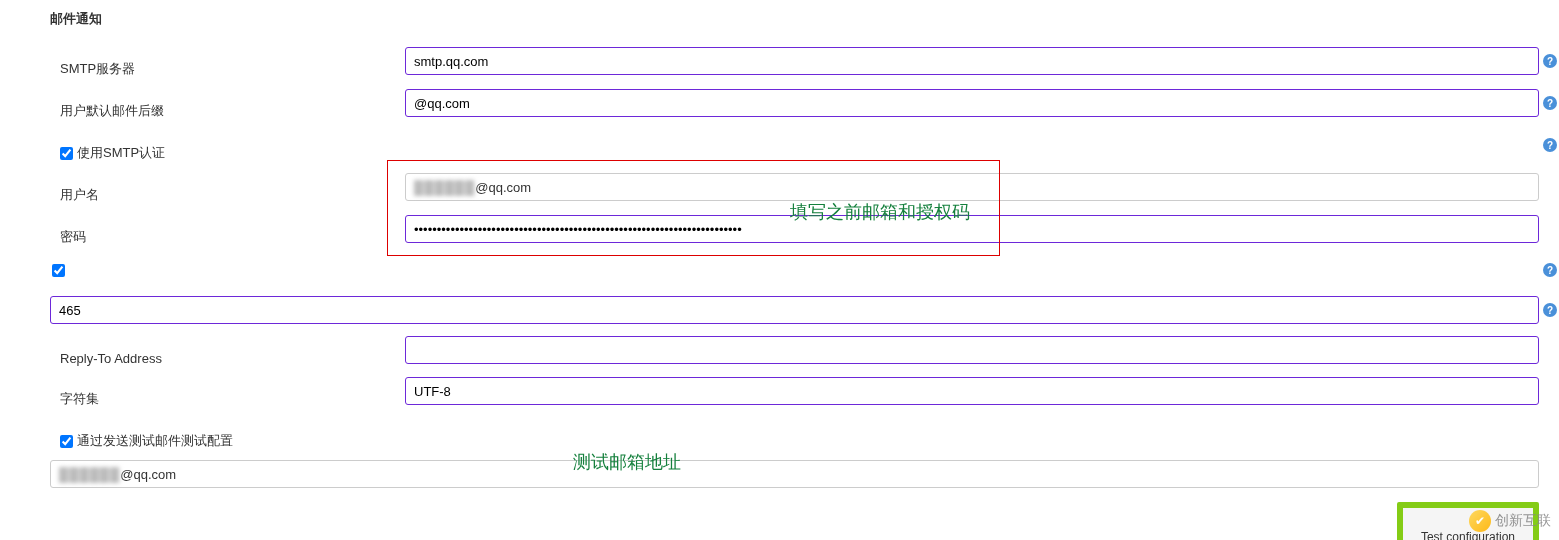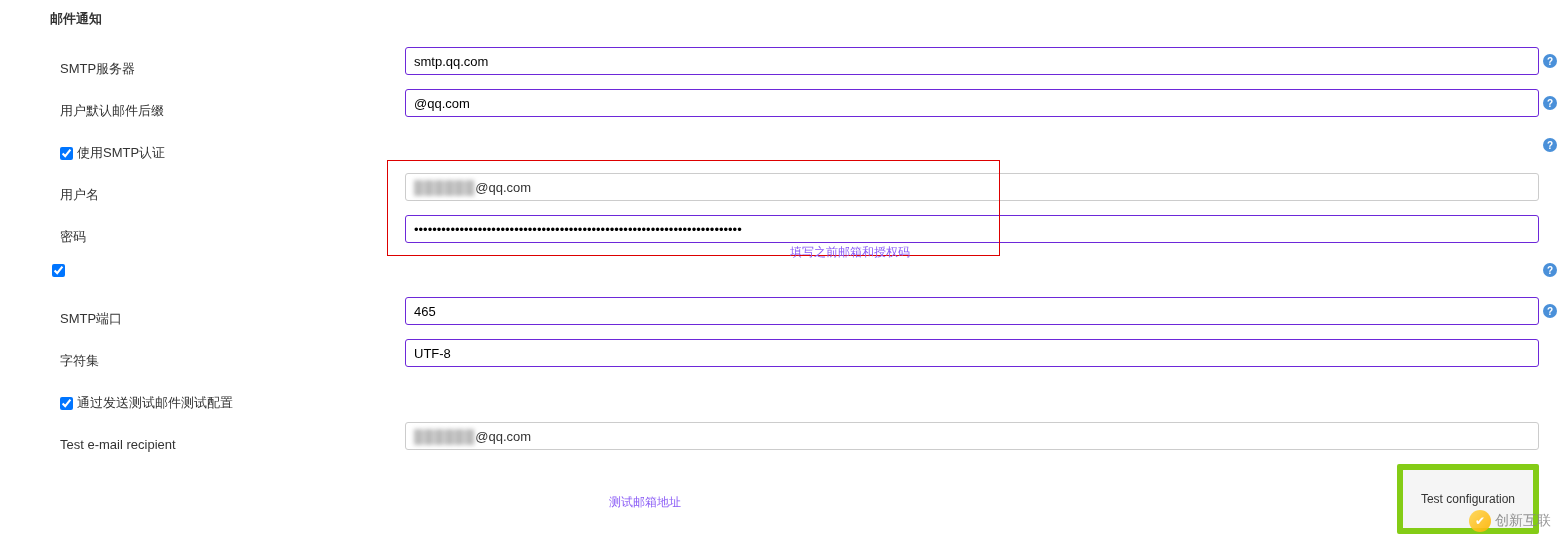--- a/index.html
+++ b/index.html
@@ -81,28 +81,27 @@
     z-index: 5;
   }
   .red-box.box1 {
     left: 387px;
     top: 160px;
     width: 613px;
     height: 96px;
   }
   .red-annotation {
     position: absolute;
-    color: #8b5cf6;
-    font-size: 12px;
+    color: #15803d;
+    font-size: 18px;
     z-index: 6;
     pointer-events: none;
-    margin-top: 44px;
   }
   .red-annotation.a1 { left: 790px; top: 200px; }
-  .red-annotation.a2 { left: 609px; top: 450px; }
+  .red-annotation.a2 { left: 573px; top: 450px; }
   .blurred-prefix {
     color: #bbb;
     filter: blur(2px);
     letter-spacing: 1px;
     user-select: none;
     margin-right: 0;
   }
   .input-inner {
     width: 100%;
     padding: 5px 8px;
@@ -204,45 +203,49 @@
   </div>
 
   <div class="form-row">
     <div class="form-control-wrap">
       <input type="checkbox" checked="" style="margin-left: 2px;">
       <span class="help-icon">?</span>
     </div>
   </div>
 
   <div class="form-row">
-    <div class="form-label">SMTP端口</div>
     <div class="form-control-wrap">
       <input type="text" value="465" style="">
       <span class="help-icon">?</span>
     </div>
   </div>
 
+  <div class="form-row">
+    <div class="form-label">Reply-To Address</div>
+    <div class="form-control-wrap">
+      <input type="text" value="" style="">
+    </div>
+  </div>
 
   <div class="form-row">
     <div class="form-label">字符集</div>
     <div class="form-control-wrap">
       <input type="text" value="UTF-8" style="">
     </div>
   </div>
 
   <div class="form-row">
     <div class="form-label checkbox-label">
       <input type="checkbox" checked="" style="">
       <span>通过发送测试邮件测试配置</span>
     </div>
     <div class="form-control-wrap"></div>
   </div>
 
   <div class="form-row">
-    <div class="form-label">Test e-mail recipient</div>
     <div class="form-control-wrap">
       <div class="input-inner">
         <span class="blurred-prefix">██████</span>
           <span>@qq.com</span>
       </div>
     </div>
   </div>
 
   <div class="btn-row">
     <button class="btn-test">Test configuration</button>

